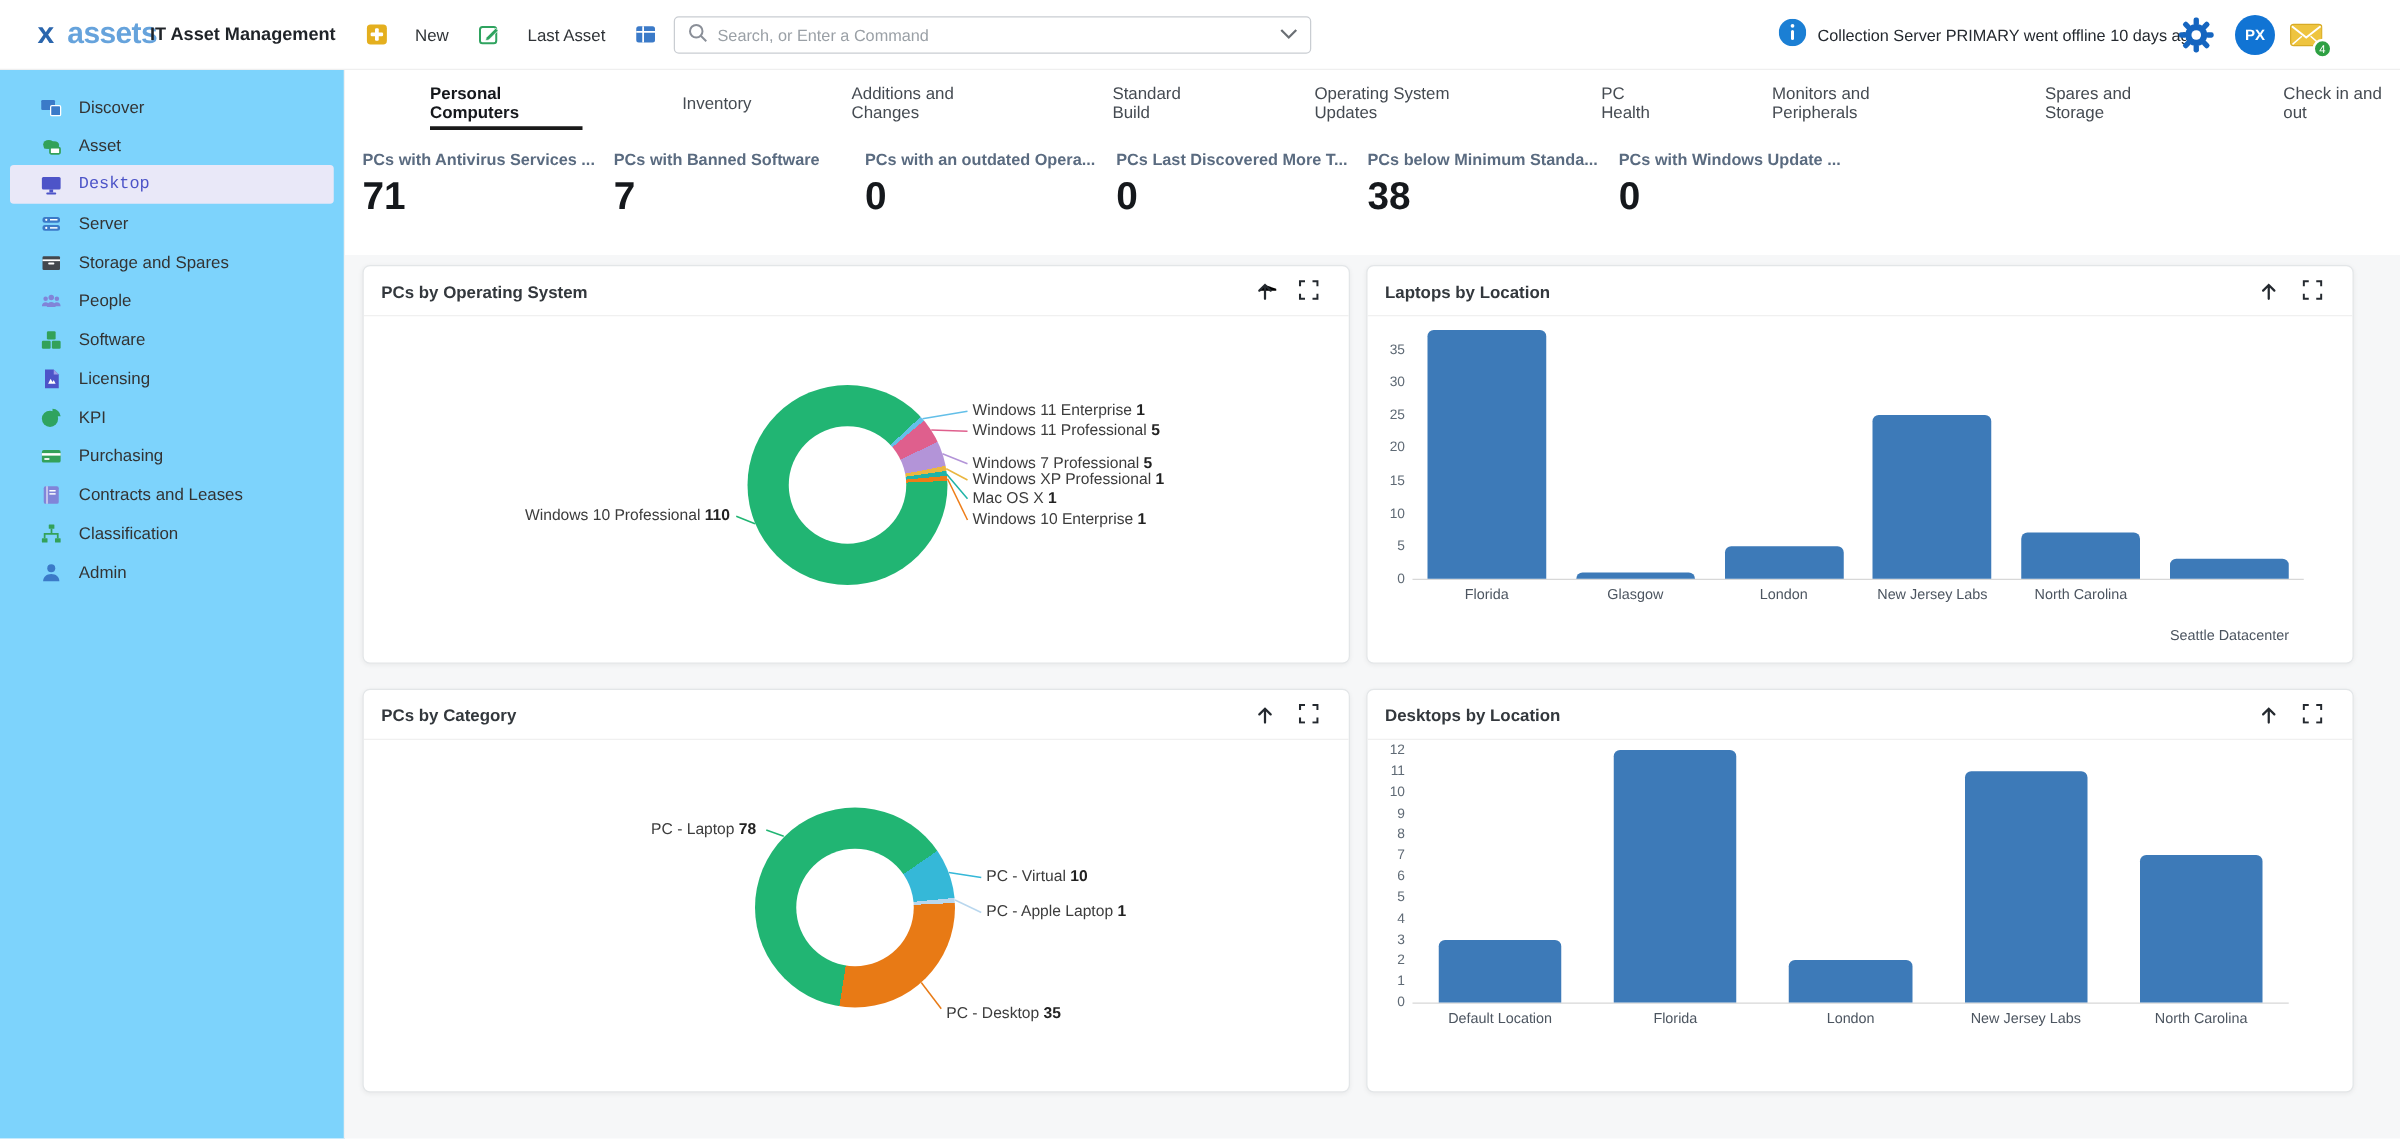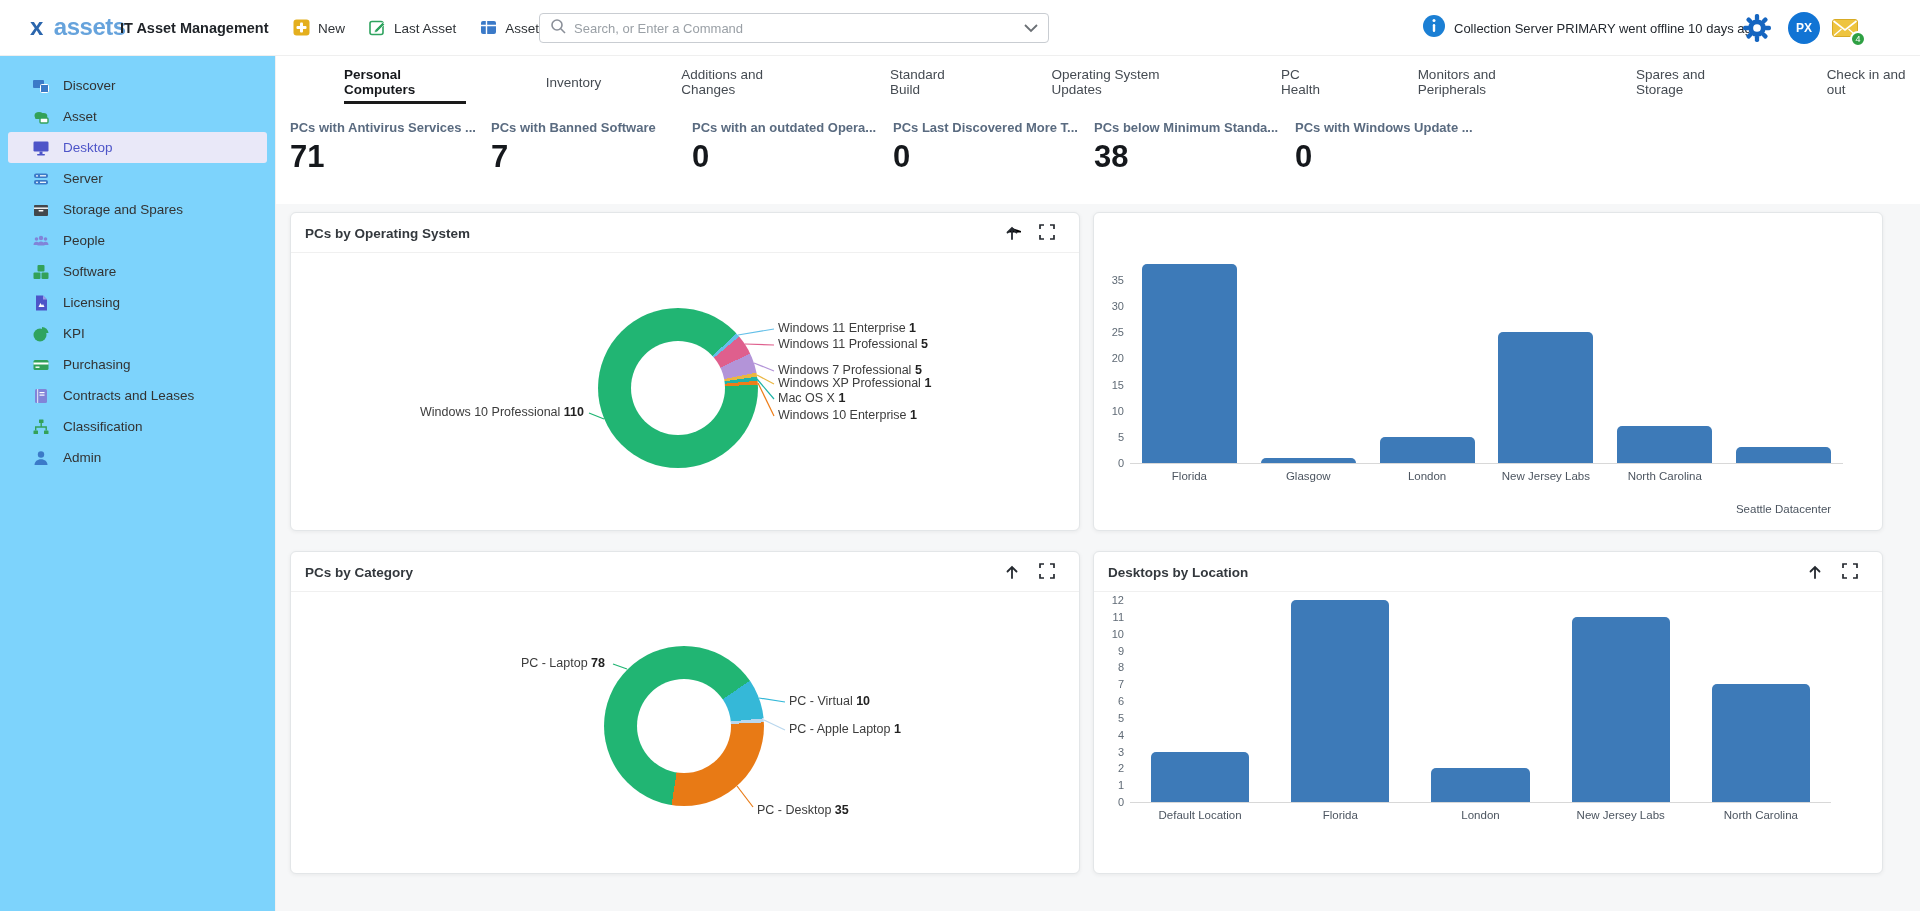--- a/index.html
+++ b/index.html
@@ -6,35 +6,35 @@
   body { font-family:"Liberation Sans", sans-serif; background:#fff; }
   .app { position:relative; width:1920px; height:911px; background:#fff; overflow:hidden; }
 
   
   .topbar { position:absolute; left:0; top:0; width:1920px; height:56px; background:#fff; border-bottom:1px solid #efefef; z-index:5; }
   .logo { position:absolute; left:30px; top:13px; font-size:24px; font-weight:600; letter-spacing:-0.5px; }
   .logo .lx { color:#2b66ad; }
   .logo .lrest { color:#66a3dc;margin-left:11px; }
   .app-title { position:absolute; left:120px; top:20px; font-size:14.5px; font-weight:700; color:#1f2328; }
   .quickbar { position:absolute; left:293px; top:0; height:56px; display:flex; align-items:center; gap:24px; }
-  .qbtn { display:flex; align-items:center; gap:7px; font-size:13.5px; color:#2f3337; cursor:pointer; }
+  .qbtn { display:flex; align-items:center; gap:21px; font-size:13.5px; color:#2f3337; cursor:pointer; }
   .searchbox { position:absolute; left:539px; top:13px; width:510px; height:30px; border:1px solid #c9cdd2; border-radius:4px; display:flex; align-items:center; padding:0 10px; background:#fff; }
   .searchbox input { border:none; outline:none; flex:1; font-size:13px; color:#333; margin-left:8px; font-family:"Liberation Sans", sans-serif; }
   .searchbox input::placeholder { color:#9aa0a6; }
   .notif { position:absolute; left:1423px; top:0; height:56px; display:flex; align-items:center; gap:9px; }
   .notif-text { font-size:13px; color:#24292f; }
   .avatar { position:absolute; left:1788px; top:12px; width:32px; height:32px; border-radius:50%; background:#1174d4; color:#fff; font-size:12px; font-weight:700; display:flex; align-items:center; justify-content:center; }
   .gear { position:absolute; left:1742px; top:13px; cursor:pointer; }
   .mail { position:absolute; left:1832px; top:17px; cursor:pointer; }
   .mail-badge { position:absolute; left:1850px; top:31px; width:16px; height:16px; border-radius:50%; background:#2ea043; border:2px solid #fff; color:#fff; font-size:9px; display:flex; align-items:center; justify-content:center; }
 
   
   .sidebar { position:absolute; left:0; top:56px; width:276px; bottom:0; background:#7dd3fc; border-right:1px solid #f1f1f1; padding-top:14px; }
   .side-item { height:31px; margin:0 8px; padding-left:24px; display:flex; align-items:center; gap:13px; font-size:13.5px; color:#333; border-radius:3px; cursor:pointer; }
-  .side-item.active { background:#e9e8f8; color:#4d54c8; }
+  .side-item.active { background:#e9e8f8; color:#4d54c8;font-family:Liberation Mono, monospace; }
   .sicon { width:18px; height:18px; display:inline-flex; }
 
   
   .content { position:absolute; left:276px; top:56px; right:0; bottom:0; background:#fff; }
   .dashboard-bg { position:absolute; left:0; right:0; top:148px; bottom:0; background:#f6f7f8; }
   .tabbar { position:absolute; top:4px; left:24px; height:44px; display:flex; gap:36px; align-items:stretch; }
   .tab { display:flex; align-items:center; font-size:13.5px; color:#454b52; cursor:pointer; border-bottom:3px solid transparent; padding-top:3px;margin-left:44px; }
   .tab.active { color:#16181c; font-weight:600; border-bottom-color:#1a1a1a; }
   .stats { position:absolute; top:64px; left:14px; display:flex; }
   .stat { width:201px; cursor:pointer; }
@@ -361,20 +361,29 @@
       <div class="dl" style="left:487px;top:108px;"><span>Windows 11 Enterprise</span> <b>1</b></div>
       <div class="dl" style="left:487px;top:124px;"><span>Windows 11 Professional</span> <b>5</b></div>
       <div class="dl" style="left:487px;top:150px;"><span>Windows 7 Professional</span> <b>5</b></div>
       <div class="dl" style="left:487px;top:163px;"><span>Windows XP Professional</span> <b>1</b></div>
       <div class="dl" style="left:487px;top:178px;"><span>Mac OS X</span> <b>1</b></div>
       <div class="dl" style="left:487px;top:195px;"><span>Windows 10 Enterprise</span> <b>1</b></div>
       <div class="dl anchor-right" style="right:495px;top:192px;"><span>Windows 10 Professional</span> <b>110</b></div>
     </div>
 
     <div class="card" id="card-laptops">
+      <div class="card-h">
+        <div class="card-title">Laptops by Location</div>
+        <span class="card-ico ico-up"><svg width="18" height="18" viewBox="0 0 18 18">
+              <path d="M9 15V4M4.5 8.5L9 4l4.5 4.5" stroke="#24292f" stroke-width="1.8" fill="none" stroke-linecap="round"></path>
+            </svg></span>
+        <span class="card-ico ico-expand"><svg width="16" height="16" viewBox="0 0 16 16">
+              <path d="M1 5V1h4M11 1h4v4M15 11v4h-4M5 15H1v-4" stroke="#24292f" stroke-width="1.7" fill="none"></path>
+            </svg></span>
+      </div>
       <div class="plot plot-a">
           <div class="ytick" style="bottom: -7px;">0</div>
           <div class="ytick" style="bottom: 19.1538px;">5</div>
           <div class="ytick" style="bottom: 45.3077px;">10</div>
           <div class="ytick" style="bottom: 71.4615px;">15</div>
           <div class="ytick" style="bottom: 97.6154px;">20</div>
           <div class="ytick" style="bottom: 123.769px;">25</div>
           <div class="ytick" style="bottom: 149.923px;">30</div>
           <div class="ytick" style="bottom: 176.077px;">35</div>
           <div class="bar" style="left: 11.8833px; width: 95.0667px; height: 198.769px; background: rgb(61, 122, 184);"></div>

